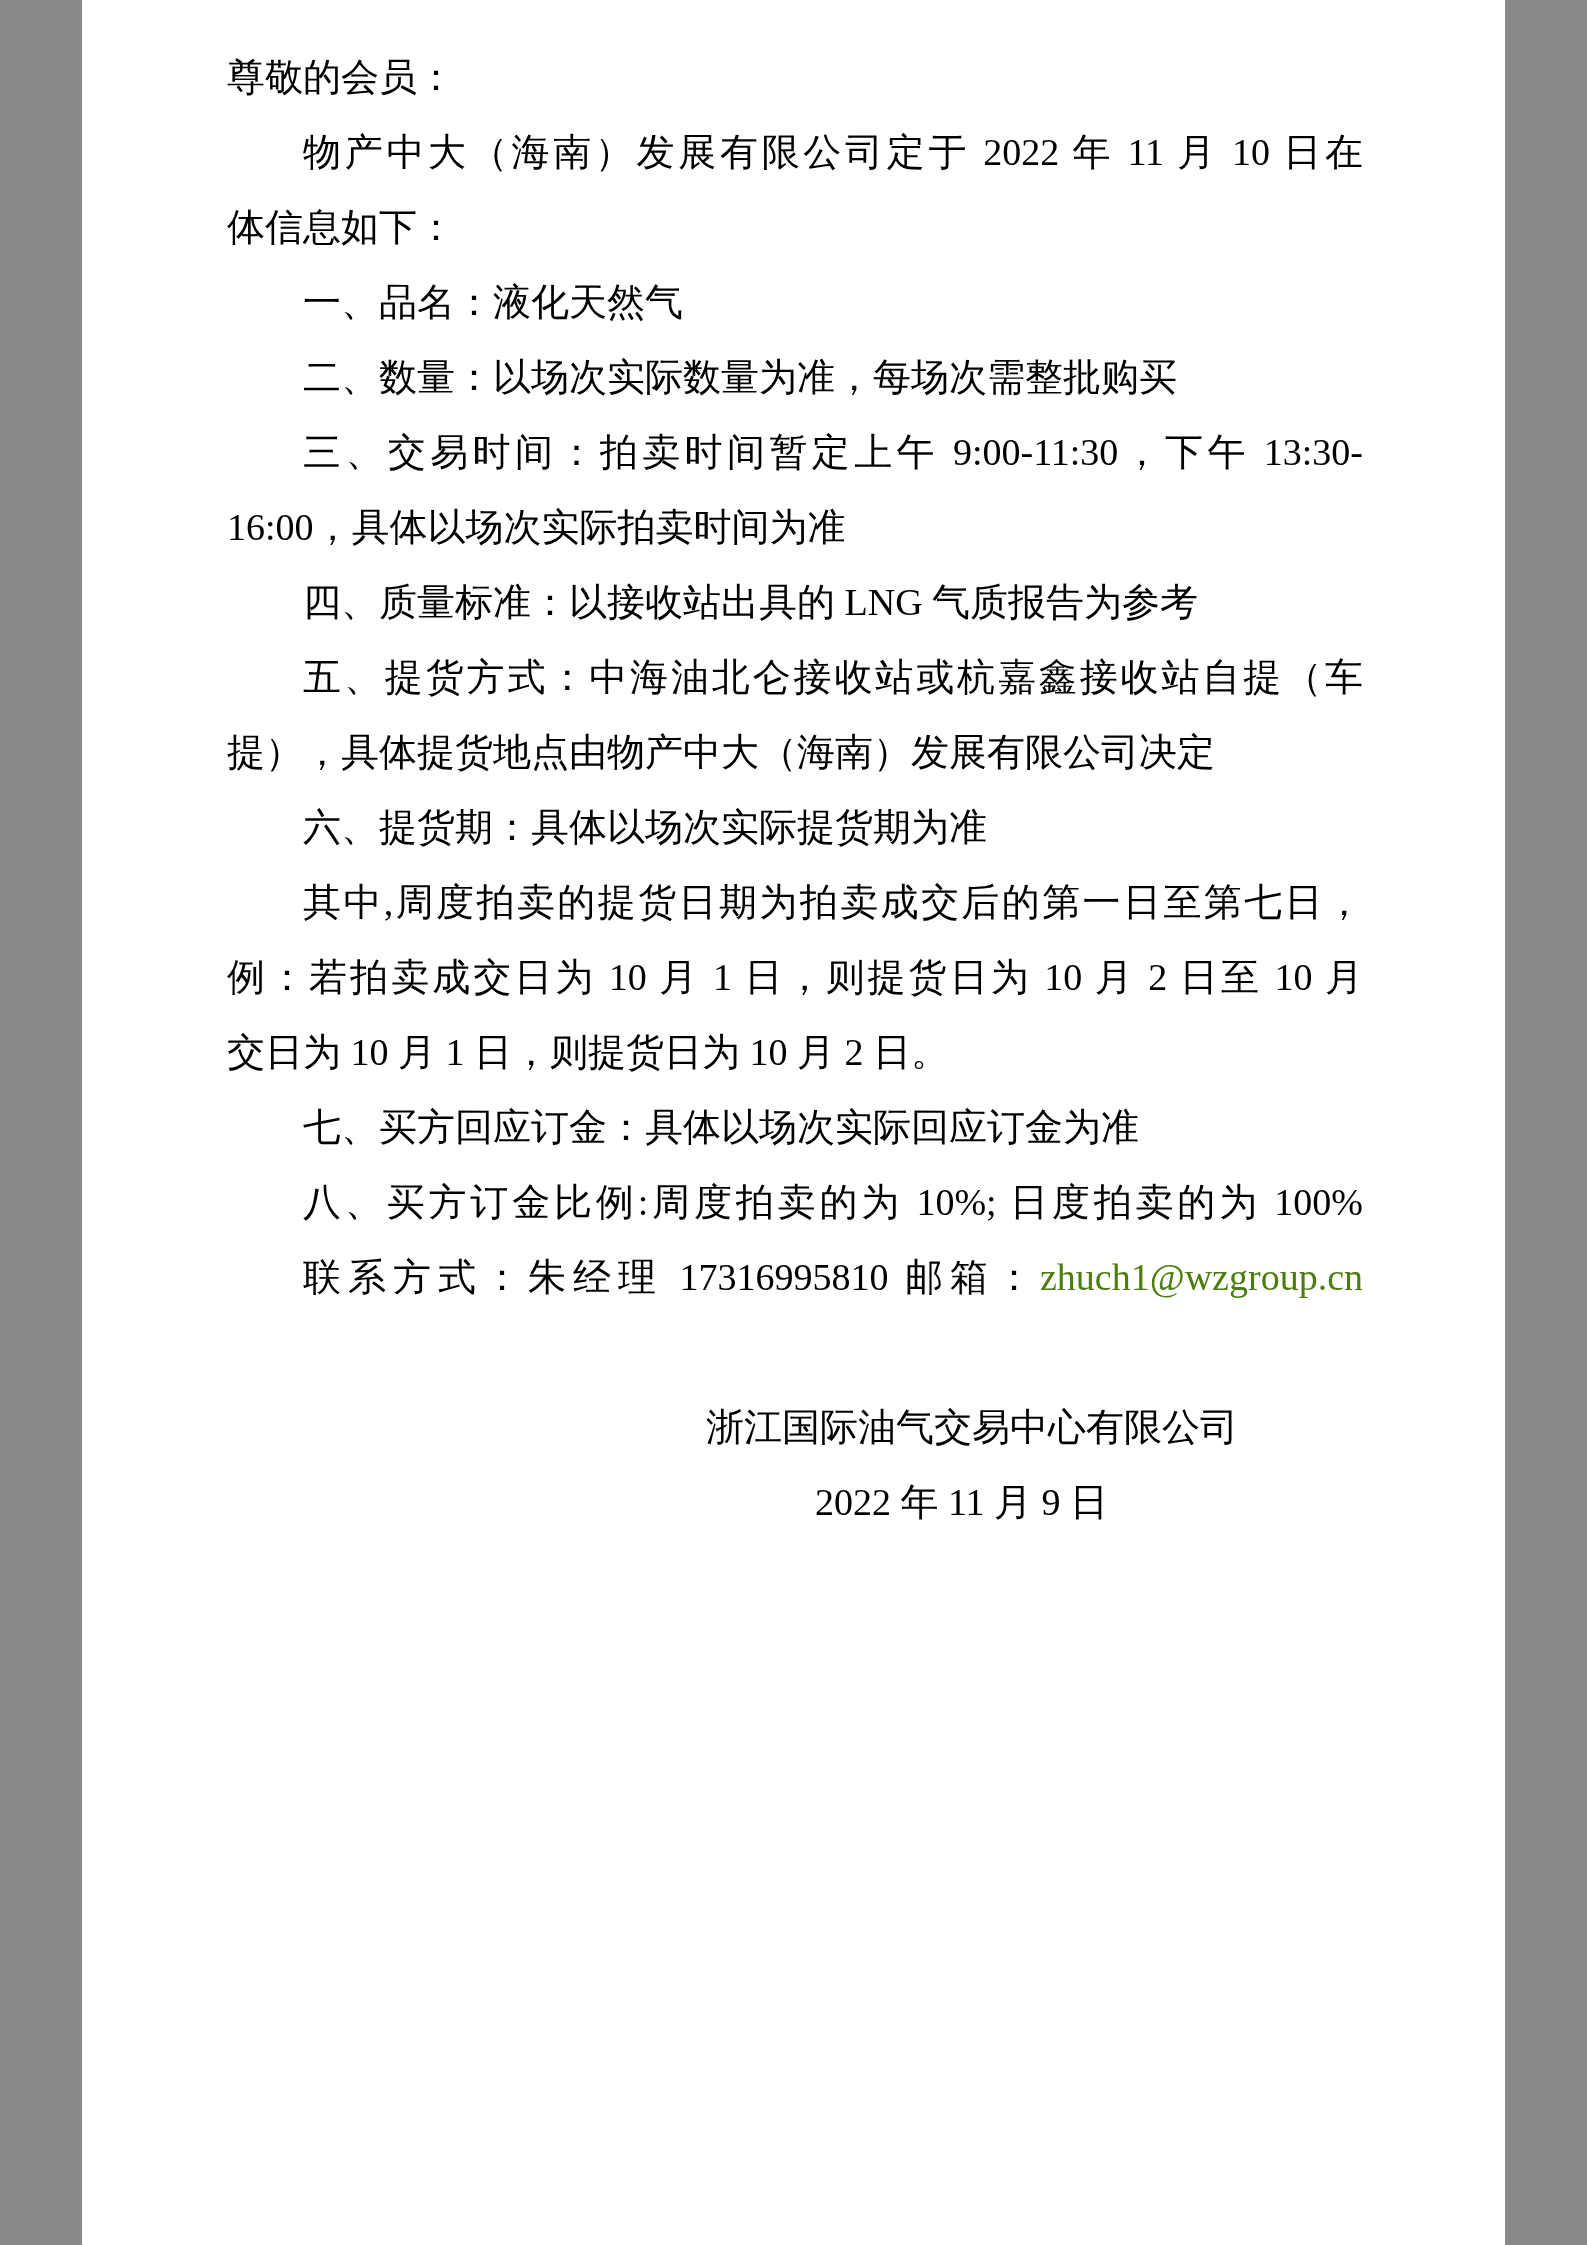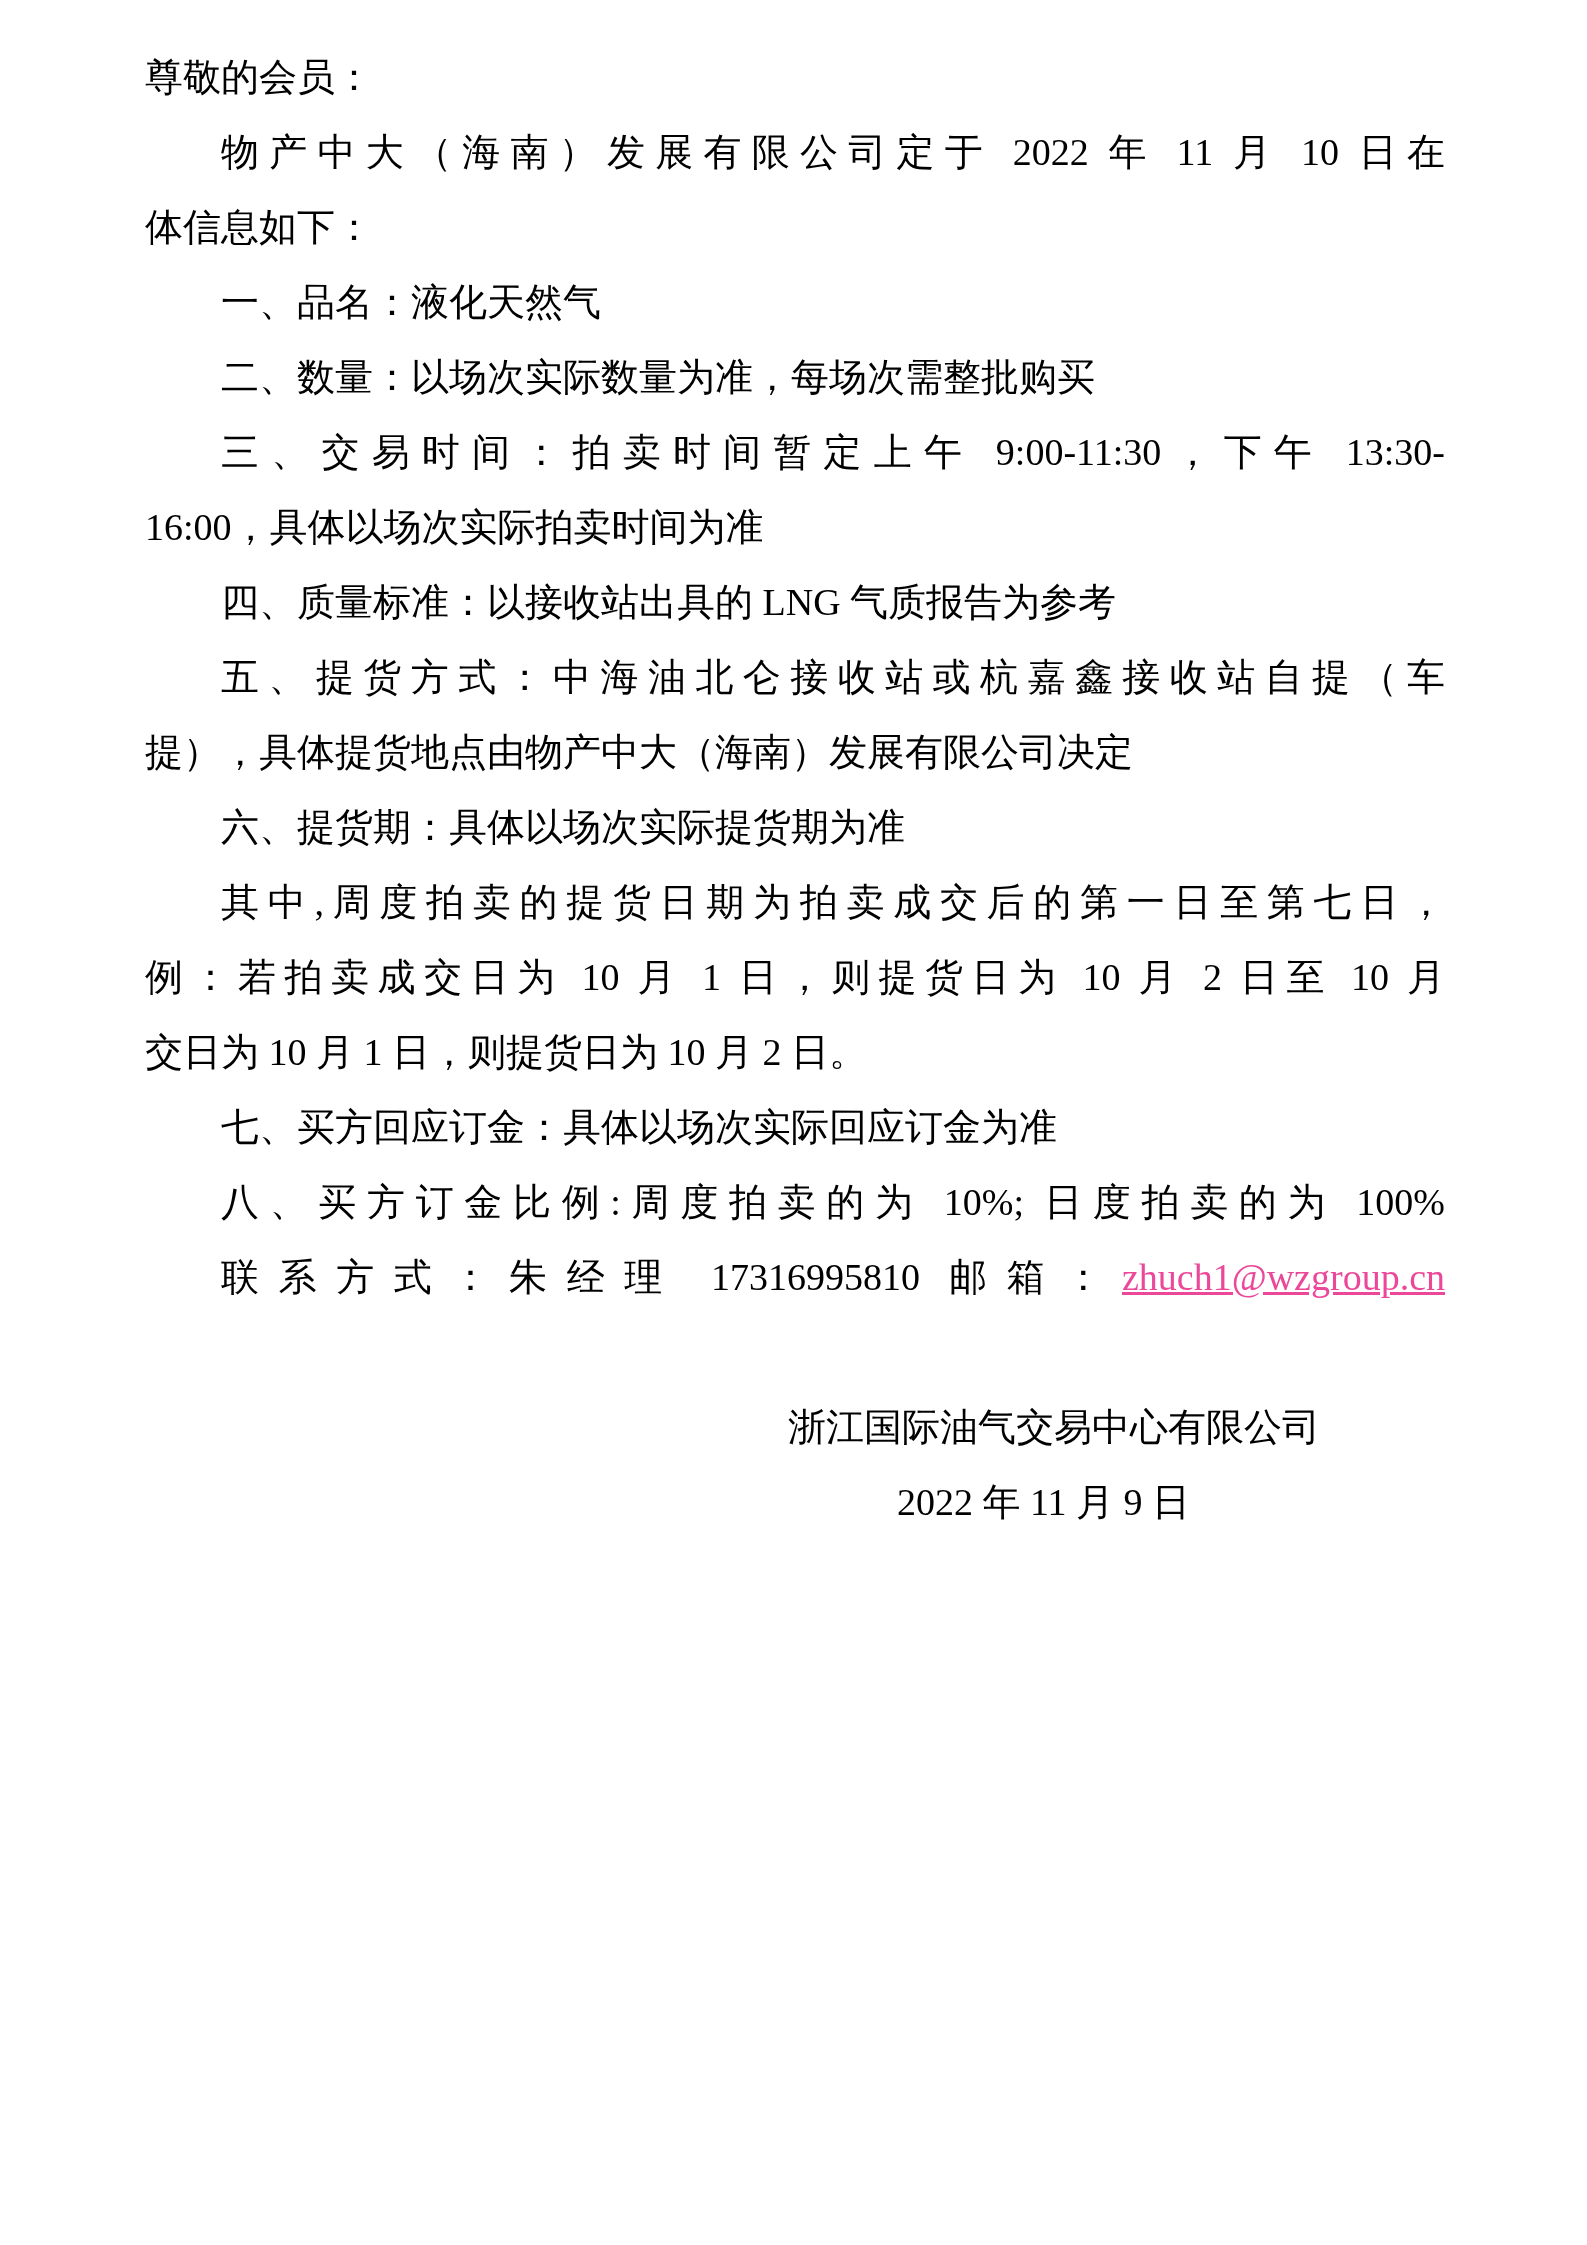--- a/index.html
+++ b/index.html
@@ -1,18 +1,18 @@
 <!DOCTYPE html>
 <html><head>
 <meta charset="utf-8">
 <style>
   html,body { margin:0; padding:0; background:#888; }
   .page {
     position:relative;
-    width:1587px;
+    width:1423px;
     height:2245px;
     margin:0 auto;
     background:#ffffff;
     color:#000000;
     font-family:"Liberation Serif","DejaVu Serif",serif;
     overflow:hidden;
   }
   .content {
     padding:40px 142px 0 145px;
     font-size:38px;
@@ -24,22 +24,21 @@
     white-space:normal;
     text-align:justify;
     text-align-last:justify;
   }
   
   .ind { padding-left:76px; }
   .spacer { height:75px; }
   .sig-company { text-align:right; padding-right:125px; }
   .sig-date { text-align:right; padding-right:255px; }
   a.email {
-    color:#ec4899;
-    text-decoration:underline;
+    color:#4d7c0f;
     cursor:pointer;
   }
 </style>
 </head>
 <body>
 
 <div class="page">
   <div class="content">
 
     <div class="line">尊敬的会员：</div>

